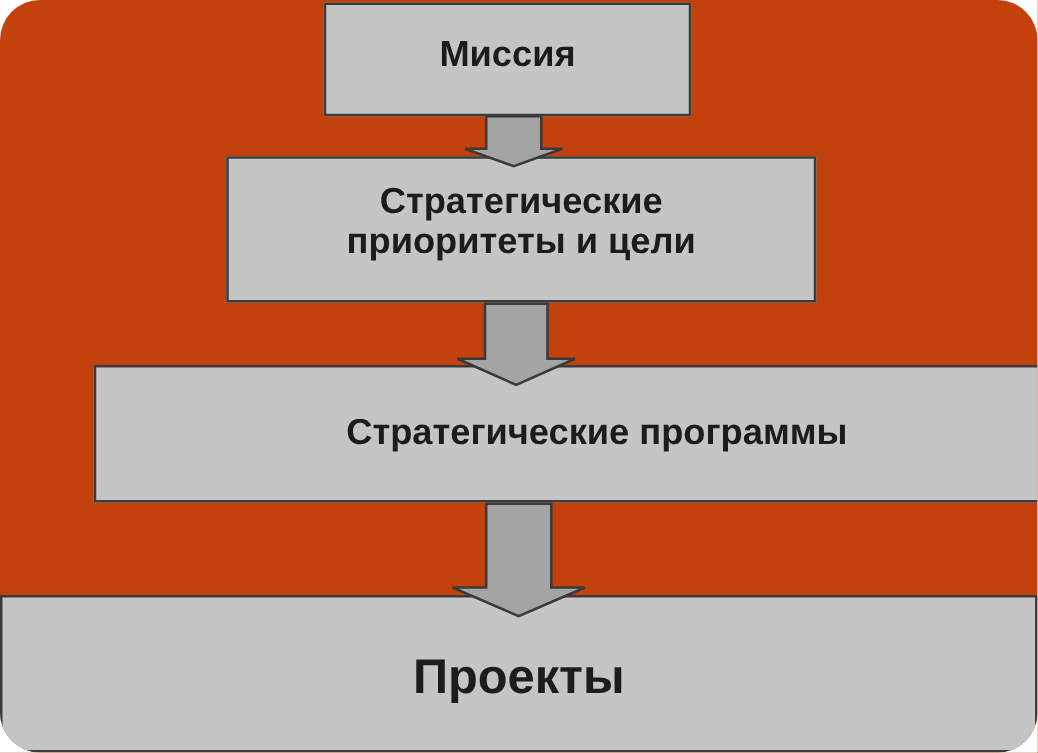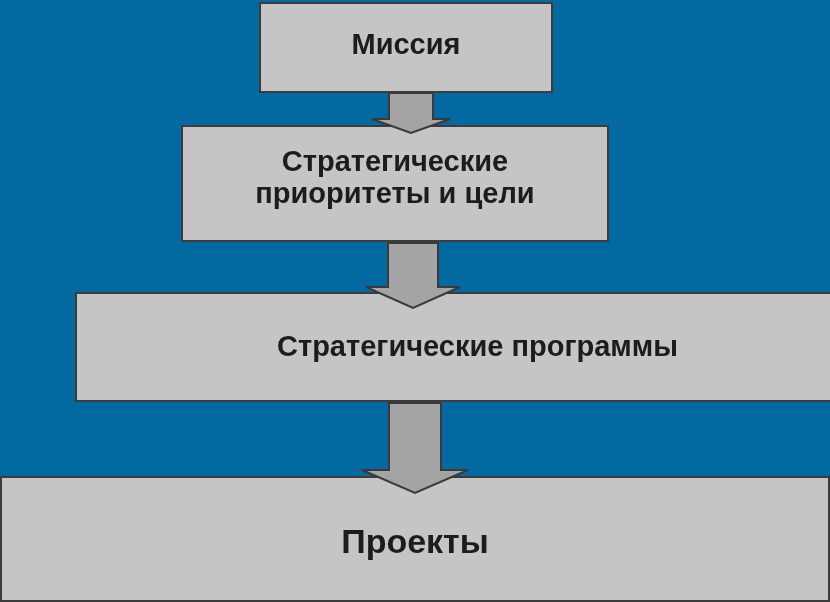--- a/index.html
+++ b/index.html
@@ -4,23 +4,24 @@
 <style>
   html, body {
     margin: 0;
     padding: 0;
     background: #ffffff;
   }
   .canvas {
     position: relative;
     width: 830px;
     height: 602px;
-    background: #0369a1;
+    background: #c2410c;
     overflow: hidden;
     font-family: "Liberation Sans", sans-serif;
+    border-radius: 32px;
   }
   .node {
     position: absolute;
     box-sizing: border-box;
     background: #c5c5c5;
     border: 2px solid #3c3c3c;
     display: flex;
     align-items: center;
     justify-content: center;
     text-align: center;
@@ -32,35 +33,35 @@
     white-space: pre-line;
     line-height: 1.1;
   }
   #node-mission {
     left: 259px; top: 2px; width: 294px; height: 91px;
     padding-bottom: 6px;
   }
   #node-mission .label { font-size: 29px; }
 
   #node-priorities {
-    left: 181px; top: 125px; width: 428px; height: 117px;
+    left: 181px; top: 125px; width: 472px; height: 117px;
     padding-bottom: 12px;
   }
   #node-priorities .label { font-size: 29px; }
 
   #node-programs {
     left: 75px; top: 292px; width: 805px; height: 110px;
   }
   #node-programs .label { font-size: 29px; }
 
   #node-projects {
     left: 0px; top: 476px; width: 830px; height: 126px;
     padding-top: 6px;
   }
-  #node-projects .label { font-size: 34px; }
+  #node-projects .label { font-size: 39px; }
 
   .arrow-layer {
     position: absolute;
     left: 0; top: 0;
     width: 830px;
     height: 602px;
     z-index: 2;
     pointer-events: none;
   }
   .arrow-layer polygon {

